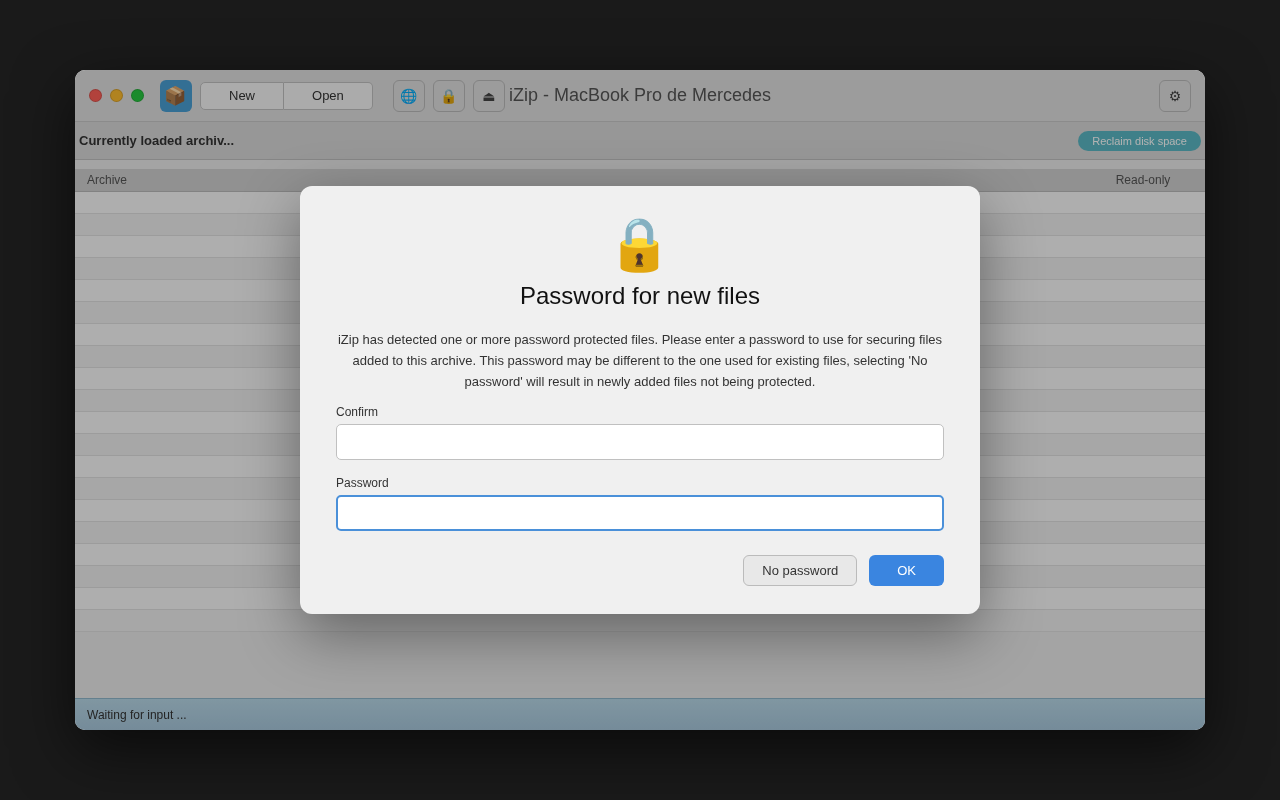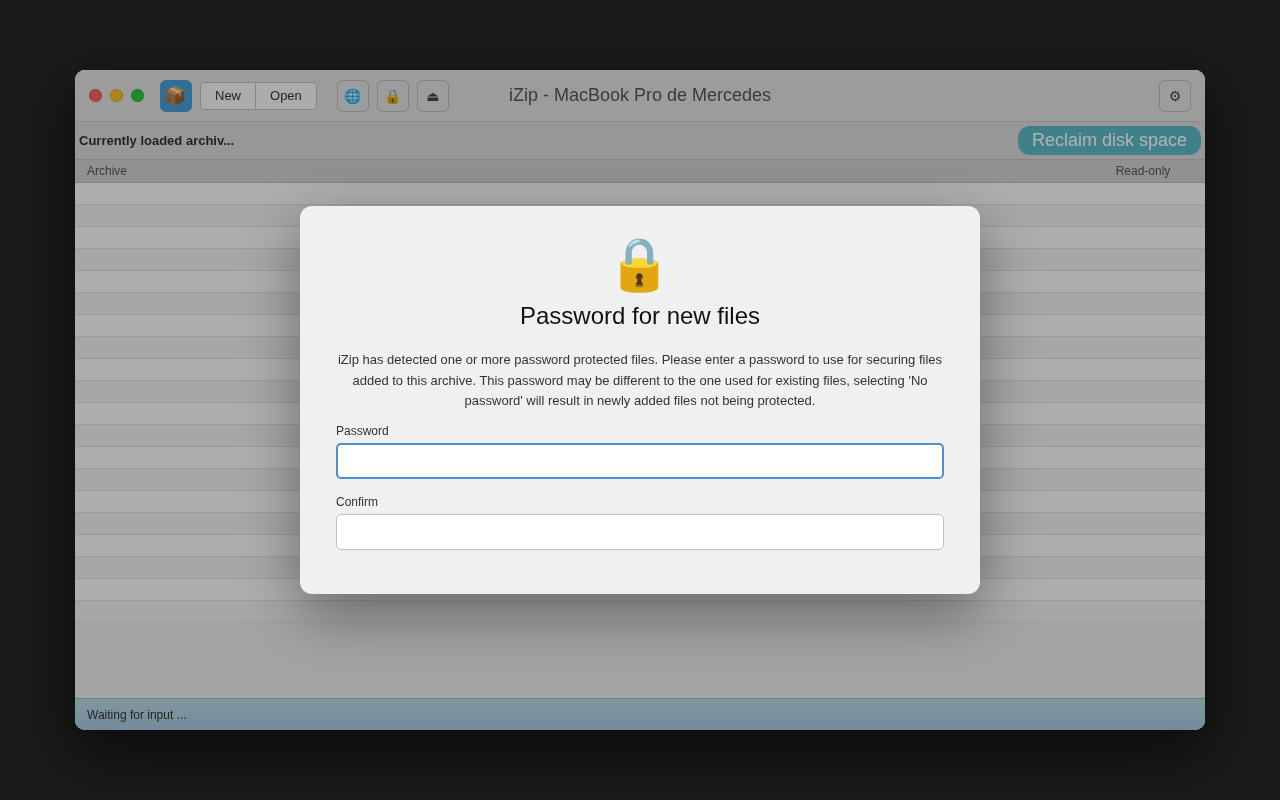--- a/index.html
+++ b/index.html
@@ -78,21 +78,21 @@
       justify-content: center;
       font-size: 18px;
     }
 
     .toolbar-buttons {
       display: flex;
       gap: 0;
     }
 
     .toolbar-btn {
-      padding: 4px 14px;
+      padding: 4px 28px;
       background: #f5f5f5;
       border: 1px solid #c0c0c0;
       font-size: 13px;
       color: #333;
       cursor: pointer;
       height: 28px;
       display: flex;
       align-items: center;
     }
 
@@ -154,30 +154,31 @@
       color: #333;
     }
 
     .reclaim-btn {
       margin-left: auto;
       background: #5bb8c4;
       color: white;
       border: none;
       border-radius: 12px;
       padding: 4px 14px;
-      font-size: 18px;
+      font-size: 11px;
       cursor: pointer;
       font-weight: 500;
     }
 
     .table-header {
       display: flex;
       background: #d0d0d0;
       border-bottom: 1px solid #bbb;
       padding: 4px 12px;
+      margin-top: 9px;
     }
 
     .table-col {
       font-size: 12px;
       color: #555;
       font-weight: 500;
     }
 
     .table-col.archive { flex: 1; }
     .table-col.readonly { margin-left: auto; width: 100px; text-align: center; }
@@ -395,25 +396,29 @@
   <div class="dialog-overlay">
     <div class="dialog">
       <div class="dialog-header">
         <div class="lock-icon">🔒</div>
         <div class="dialog-title">Password for new files</div>
       </div>
 
       <p class="dialog-description">iZip has detected one or more password protected files.  Please enter a password to use for securing files added to this archive. This password may be different to the one used for existing files, selecting 'No password' will result in newly added files not being protected.</p>
 
       <div class="form-group">
+        <label class="form-label">Confirm</label>
+        <input class="form-input confirm" type="password" placeholder="" style="">
+      </div>
+
+      <div class="form-group">
         <label class="form-label">Password</label>
         <input class="form-input" type="password" placeholder="" style="">
       </div>
 
-      <div class="form-group">
-        <label class="form-label">Confirm</label>
-        <input class="form-input confirm" type="password" placeholder="" style="">
-      </div>
-
+      <div class="dialog-actions">
+        <button class="btn-no-password">No password</button>
+        <button class="btn-ok">OK</button>
+      </div>
     </div>
   </div>
 
 </div>
 
 </body></html>

